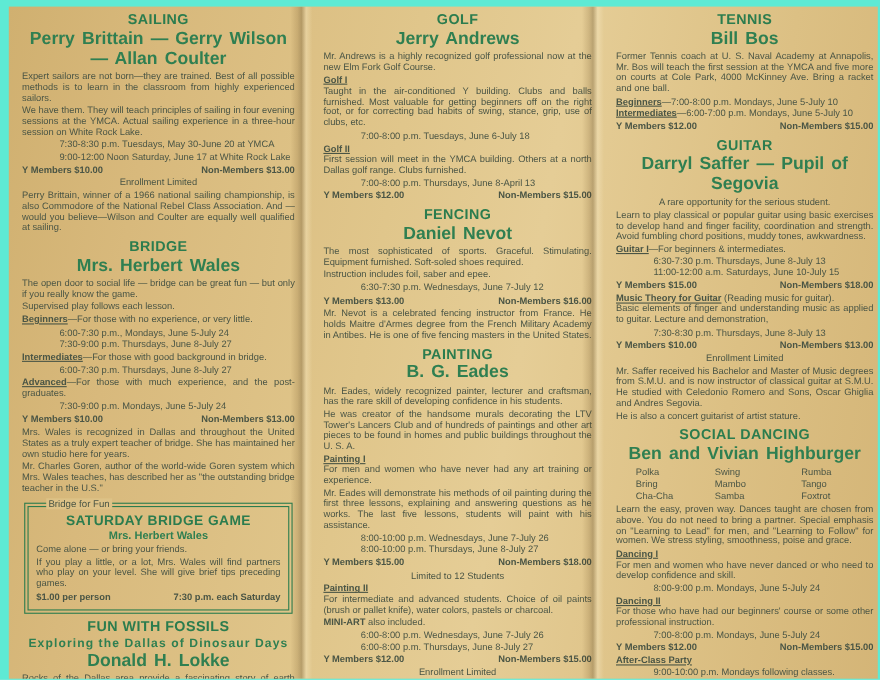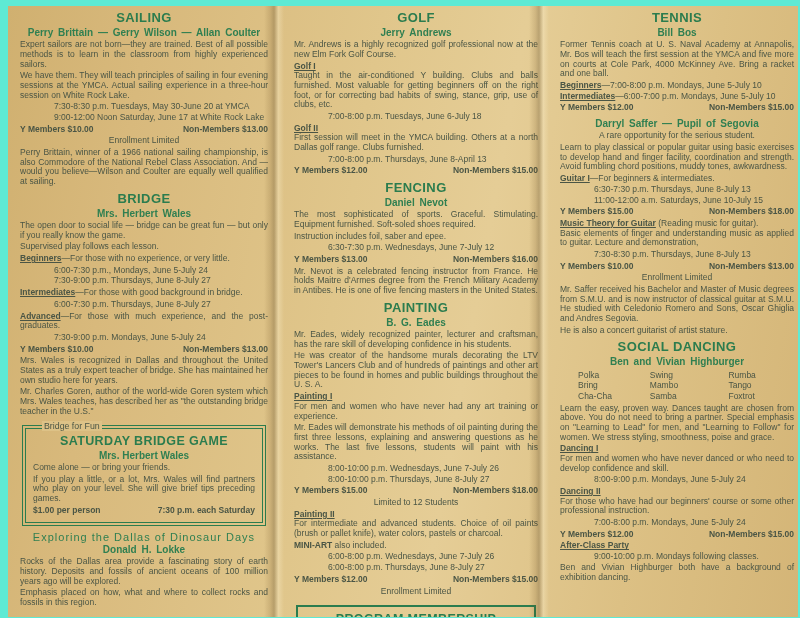--- a/index.html
+++ b/index.html
@@ -12,22 +12,22 @@
     background:linear-gradient(90deg,rgba(0,0,0,0) 0%,rgba(95,65,22,0.16) 32%,rgba(62,42,12,0.26) 50%,rgba(255,246,216,0.30) 72%,rgba(0,0,0,0) 100%);}
   .crease.c1{left:256px;}
   .crease.c2{left:521px;}
   .col{position:absolute;top:5px;}
   .col1{left:12px;width:248px;}
   .col2{left:286px;width:244px;}
   .col3{left:552px;width:234px;}
   .sec{margin-bottom:5px;}
   .sec-title{font-size:13px;font-weight:700;color:#2b7c4e;text-align:center;letter-spacing:0.4px;margin:5px 0 1px;}
   .sec-title.first{margin-top:0;}
-  .sec-sub{font-size:10px;font-weight:700;color:#2f7f51;text-align:center;word-spacing:2px;margin:0 0 2px;}
-  .sec-sub2{font-size:11px;font-weight:400;color:#2f7f51;text-align:center;letter-spacing:1px;margin:0;}
+  .sec-sub{font-size:16px;font-weight:700;color:#2f7f51;text-align:center;word-spacing:2px;margin:0 0 2px;}
+  .sec-sub2{font-size:11px;font-weight:700;color:#2f7f51;text-align:center;letter-spacing:1px;margin:0;}
   .just{text-align:justify;margin:2px 0;}
   .sched{padding-left:34px;margin:1px 0;white-space:nowrap;}
   .price{display:flex;justify-content:space-between;margin:2px 0;font-weight:600;}
   .center{text-align:center;margin:1px 0;}
   .lbl{font-weight:700;text-decoration:underline;}
   .lbl-b{font-weight:700;}
   .gbox{border:4px double #2b7c4e;padding:3px 7px 5px;margin:9px 2px 5px;position:relative;}
   .gbox.solid{border:2px solid #2b7c4e;}
   .legend{position:absolute;top:-8px;left:16px;background:#ddc287;padding:0 2px;font-size:8.8px;color:#4a5545;}
   .box-title{font-size:12.5px;font-weight:700;color:#2b7c4e;text-align:center;letter-spacing:0.4px;margin:2px 0 1px;}
@@ -83,20 +83,21 @@
         <div class="box-sub">Mrs. Herbert Wales</div>
         <p class="just">Come alone — or bring your friends.</p>
         <p class="just">If you play a little, or a lot, Mrs. Wales will find partners who play on your level. She will give brief tips preceding games.</p>
         <div class="price">
           <span>$1.00 per person</span>
           <span>7:30 p.m. each Saturday</span>
         </div>
       </div>
 
       <div class="sec">
+        <div class="sec-title">FUN WITH FOSSILS</div>
         <div class="sec-sub2">Exploring the Dallas of Dinosaur Days</div>
         <div class="sec-sub">Donald H. Lokke</div>
         <p class="just">Rocks of the Dallas area provide a fascinating story of earth history. Deposits and fossils of ancient oceans of 100 million years ago will be explored.</p>
         <p class="just">Emphasis placed on how, what and where to collect rocks and fossils in this region.</p>
 
       </div>
     </div>
 
     <div class="col col2">
       <div class="sec">
@@ -168,20 +169,21 @@
         <p class="just">Former Tennis coach at U. S. Naval Academy at Annapolis, Mr. Bos will teach the first session at the YMCA and five more on courts at Cole Park, 4000 McKinney Ave. Bring a racket and one ball.</p>
         <p class="just" style="margin:1px 0;"><span class="lbl">Beginners</span><span>—7:00-8:00 p.m. Mondays, June 5-July 10</span></p>
         <p class="just" style="margin:1px 0;"><span class="lbl">Intermediates</span><span>—6:00-7:00 p.m. Mondays, June 5-July 10</span></p>
         <div class="price">
           <span>Y Members $12.00</span>
           <span>Non-Members $15.00</span>
         </div>
       </div>
 
       <div class="sec">
+        <div class="sec-title">GUITAR</div>
         <div class="sec-sub">Darryl Saffer — Pupil of Segovia</div>
         <div class="center">A rare opportunity for the serious student.</div>
         <p class="just">Learn to play classical or popular guitar using basic exercises to develop hand and finger facility, coordination and strength. Avoid fumbling chord positions, muddy tones, awkwardness.</p>
         <p class="just" style="margin:1px 0;"><span class="lbl">Guitar I</span><span>—For beginners &amp; intermediates.</span></p>
         <div class="sched">6:30-7:30 p.m. Thursdays, June 8-July 13</div>
         <div class="sched">11:00-12:00 a.m. Saturdays, June 10-July 15</div>
         <div class="price">
           <span>Y Members $15.00</span>
           <span>Non-Members $18.00</span>
         </div>

